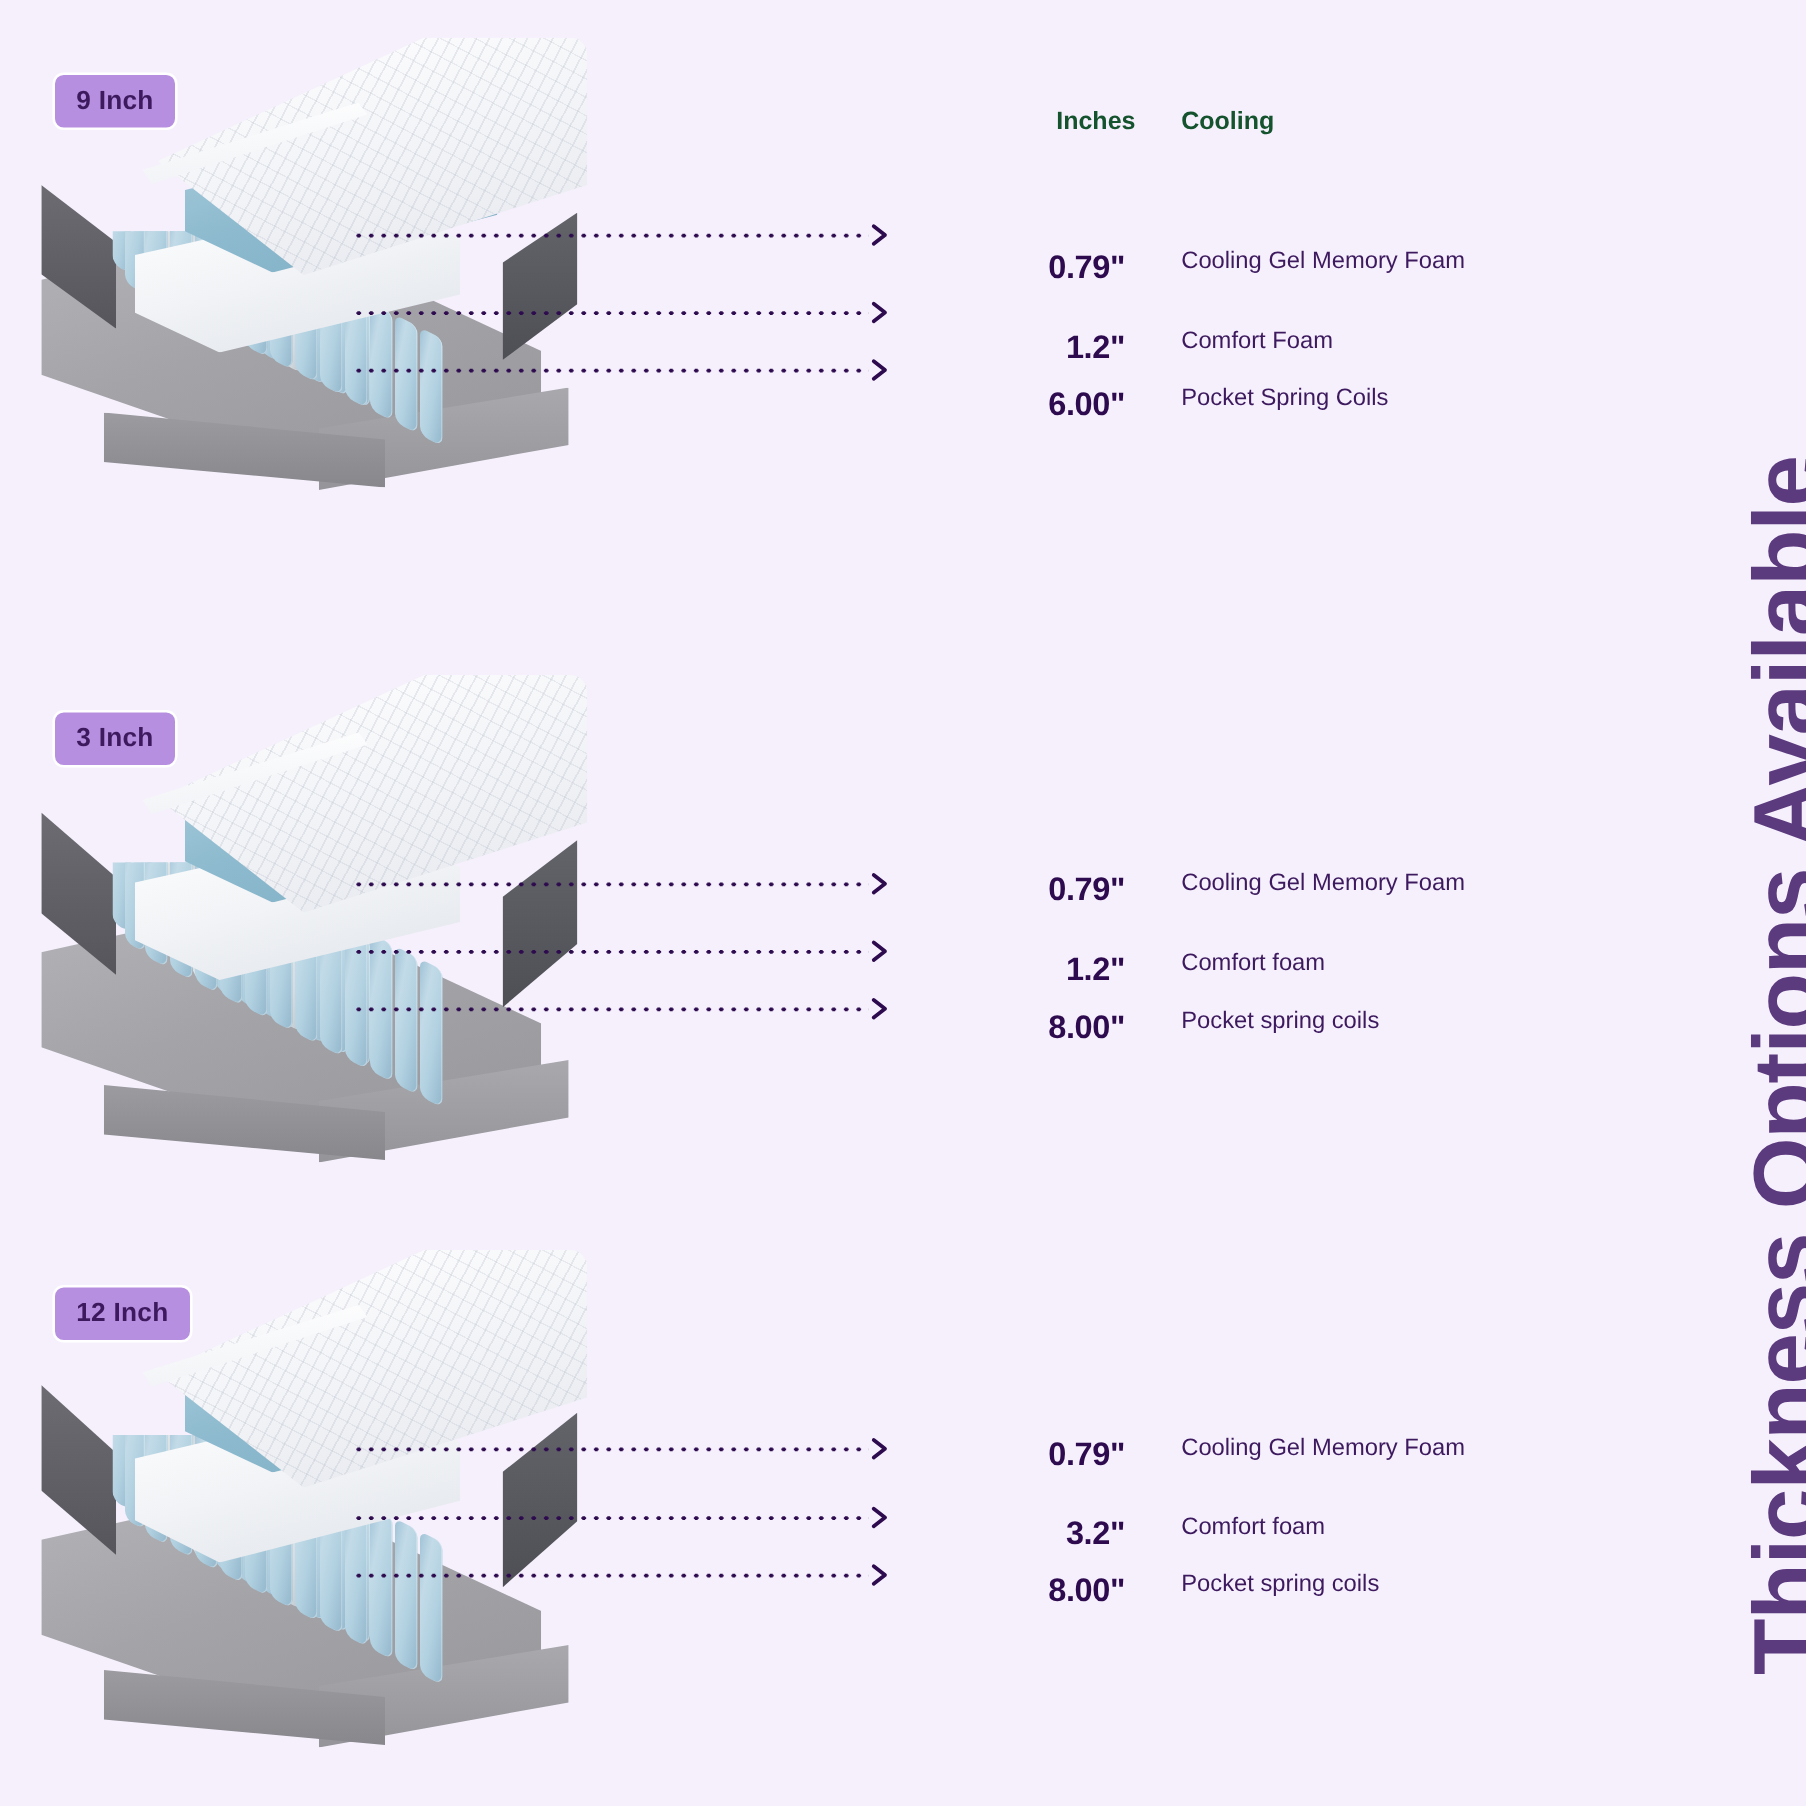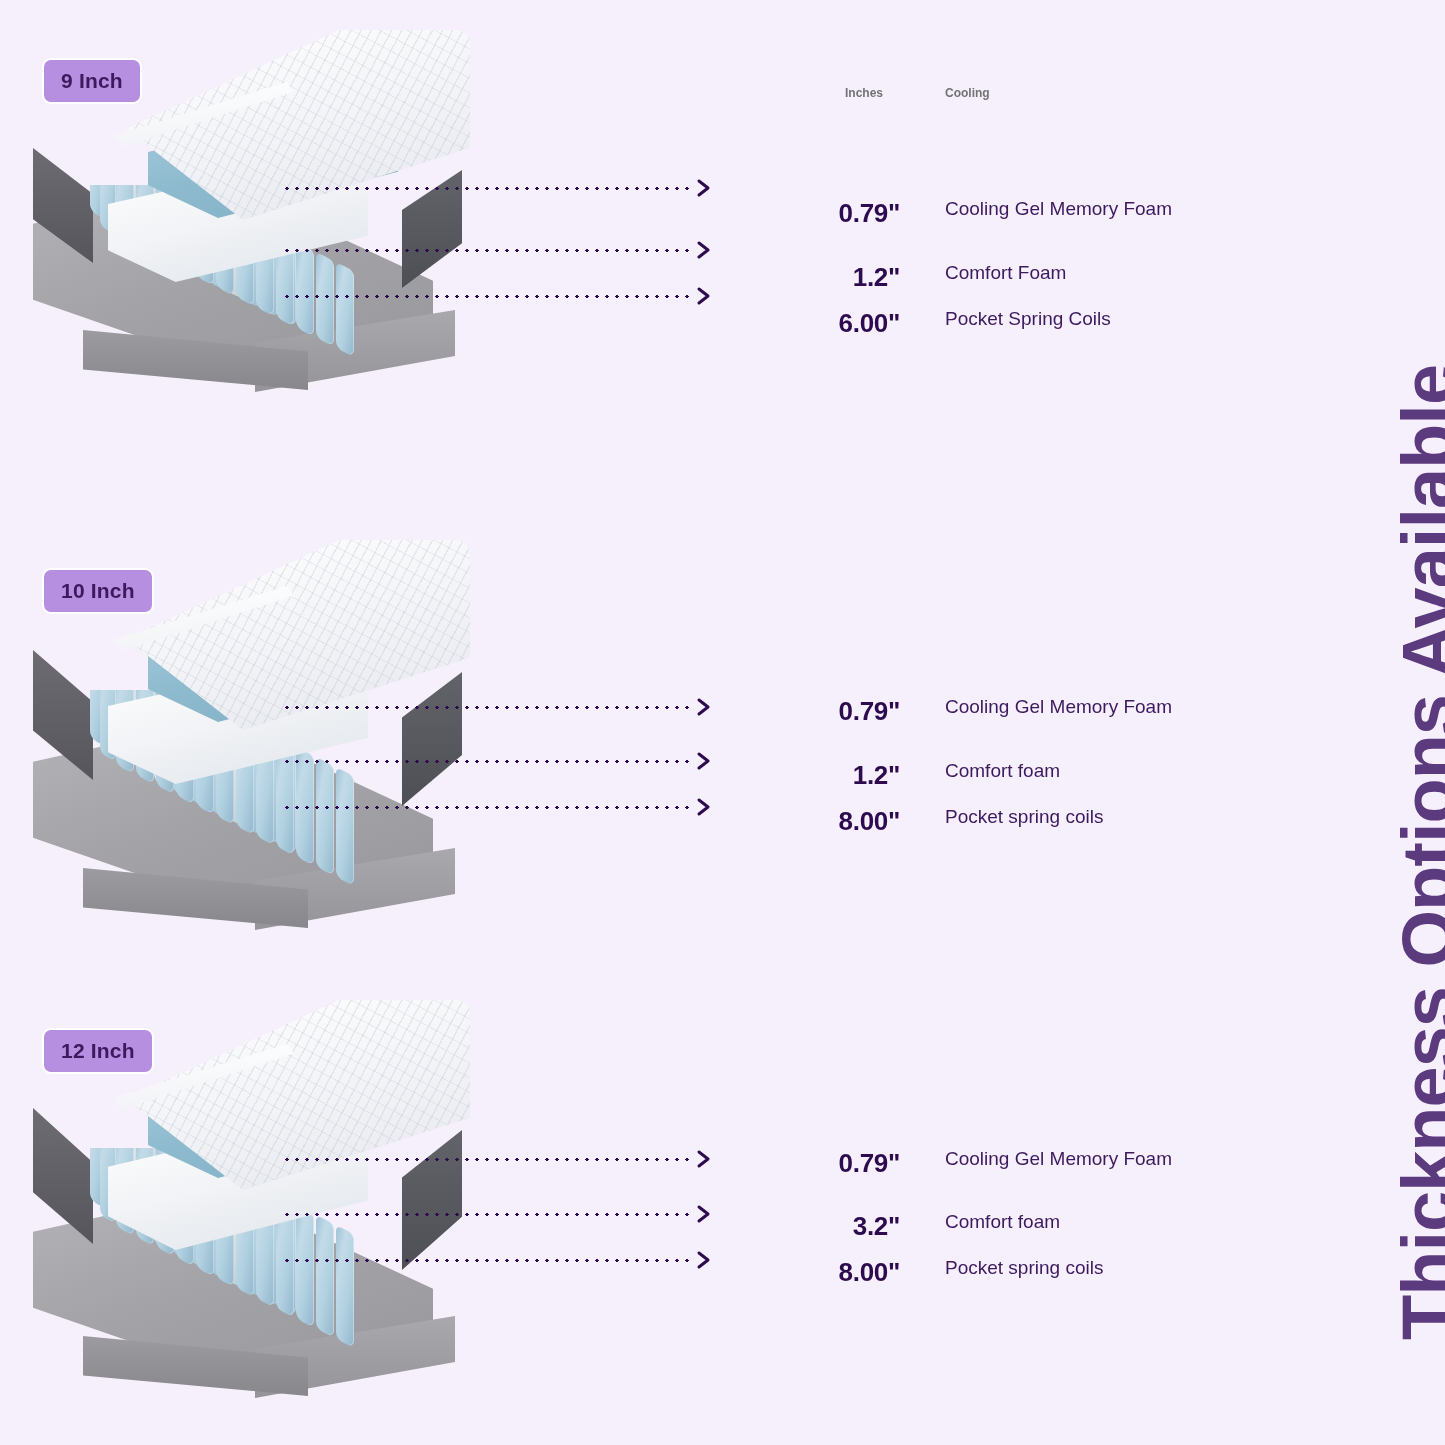--- a/index.html
+++ b/index.html
@@ -124,21 +124,21 @@
     background-image:radial-gradient(circle, #2d0b4e 1.6px, rgba(0,0,0,0) 1.7px);
     background-size:10px 3px; background-repeat:repeat-x;
     background-position:left center;
   }
   .arrow-head { width:16px; height:20px; margin-left:1px; flex:0 0 auto; }
 
   
   .spec-table { position:absolute; }
   .spec-head { position:absolute; top:0; left:0; width:360px; }
   .col-inches-head, .col-elem-head {
-    position:absolute; font-size:12px; font-weight:bold; color:#737373;
+    position:absolute; font-size:20px; font-weight:bold; color:#14532d;
   }
   .col-inches-head { left:15px; }
   .col-elem-head { left:115px; }
 
   .spec-row { position:absolute; left:0; width:400px; height:26px; }
   .cell-inches {
     position:absolute; left:0; width:70px; text-align:right;
     font-size:26px; font-weight:bold; color:#2d0b4e; letter-spacing:-.3px;
   }
   .cell-element {
@@ -321,21 +321,21 @@
             <div class="coil" style="width:18px;height:110px;margin-right:2px;"></div>
           </div>
         </div>
 
         <div class="layer l-white-foam" style="top:122px;"></div>
         <div class="layer l-blue-gel" style="top:72px;"></div>
         <div class="layer l-beige" style="top:42px;"></div>
         <div class="layer l-cover" style="top:0px;"></div>
         <div class="layer l-cover-edge" style="top:46px;"></div>
       </div>
-      <div class="badge">10 Inch</div>
+      <div class="badge">3 Inch</div>
     </div>
 
     <div class="connector" style="left:282px; top:165px; width:430px;">
       <div class="dots"></div>
       <svg class="arrow-head" viewBox="0 0 16 20">
         <polyline points="3,3 12,10 3,17" fill="none" stroke="#2d0b4e" stroke-width="3" stroke-linecap="round" stroke-linejoin="round"></polyline>
       </svg>
     </div>
     <div class="connector" style="left:282px; top:219px; width:430px;">
       <div class="dots"></div>

